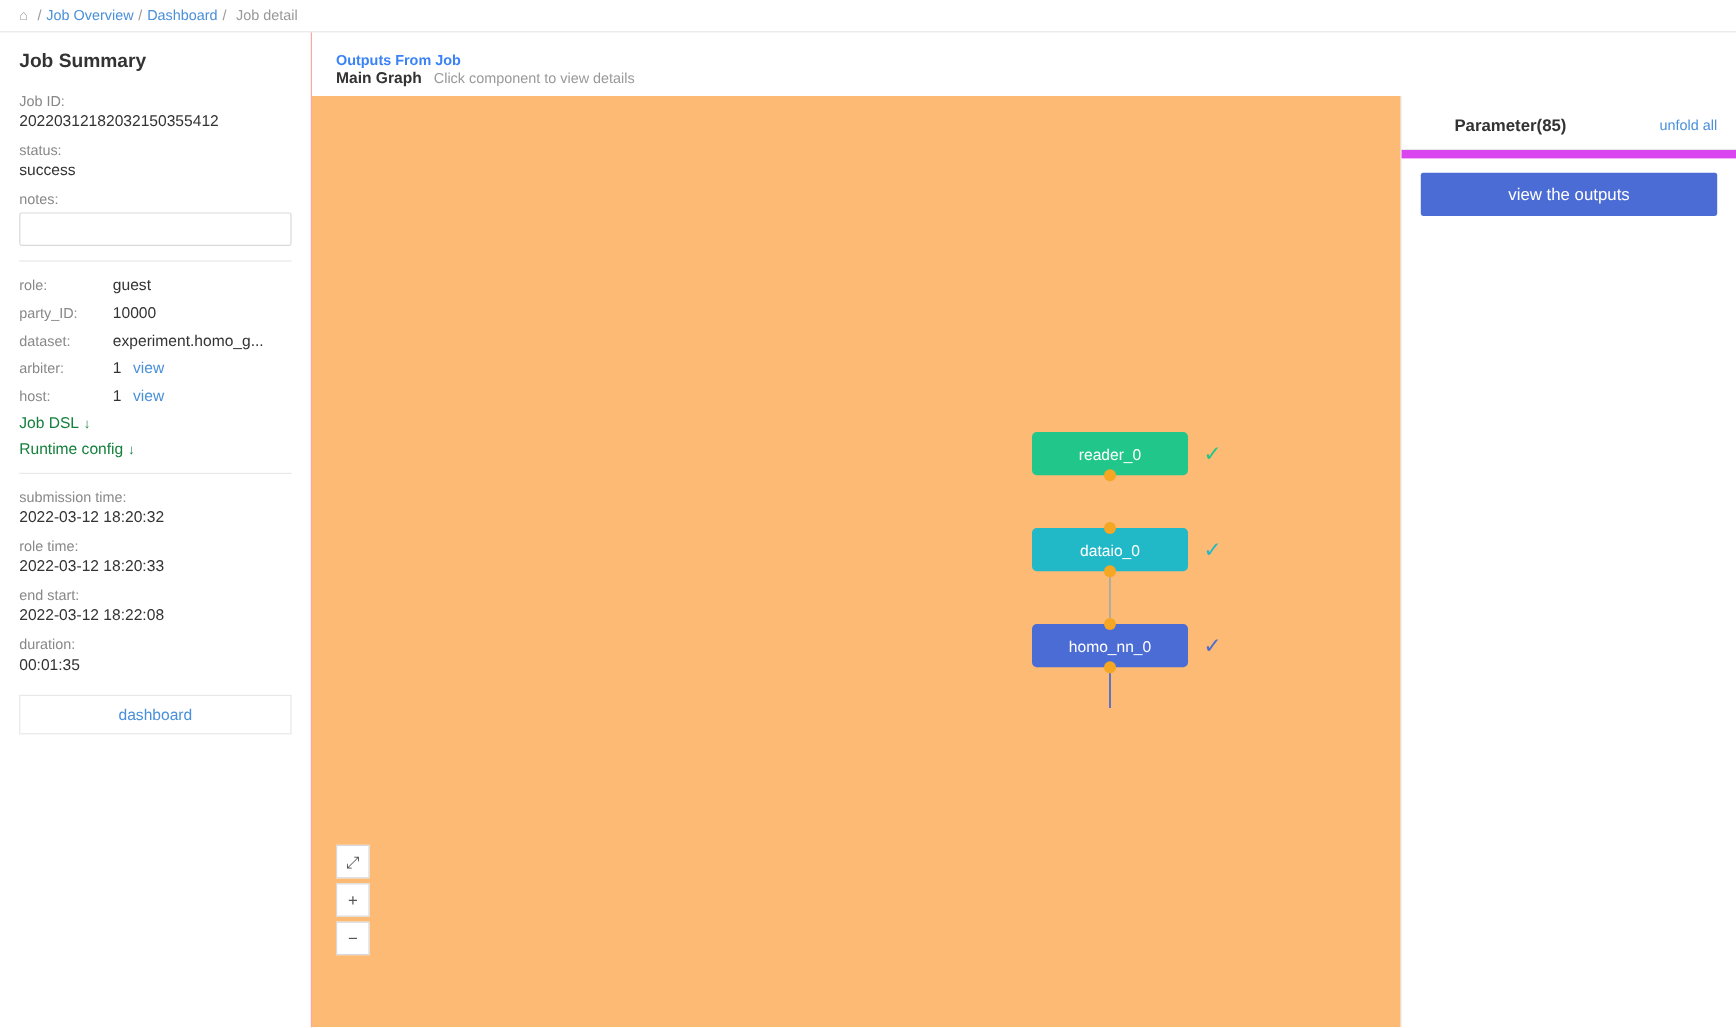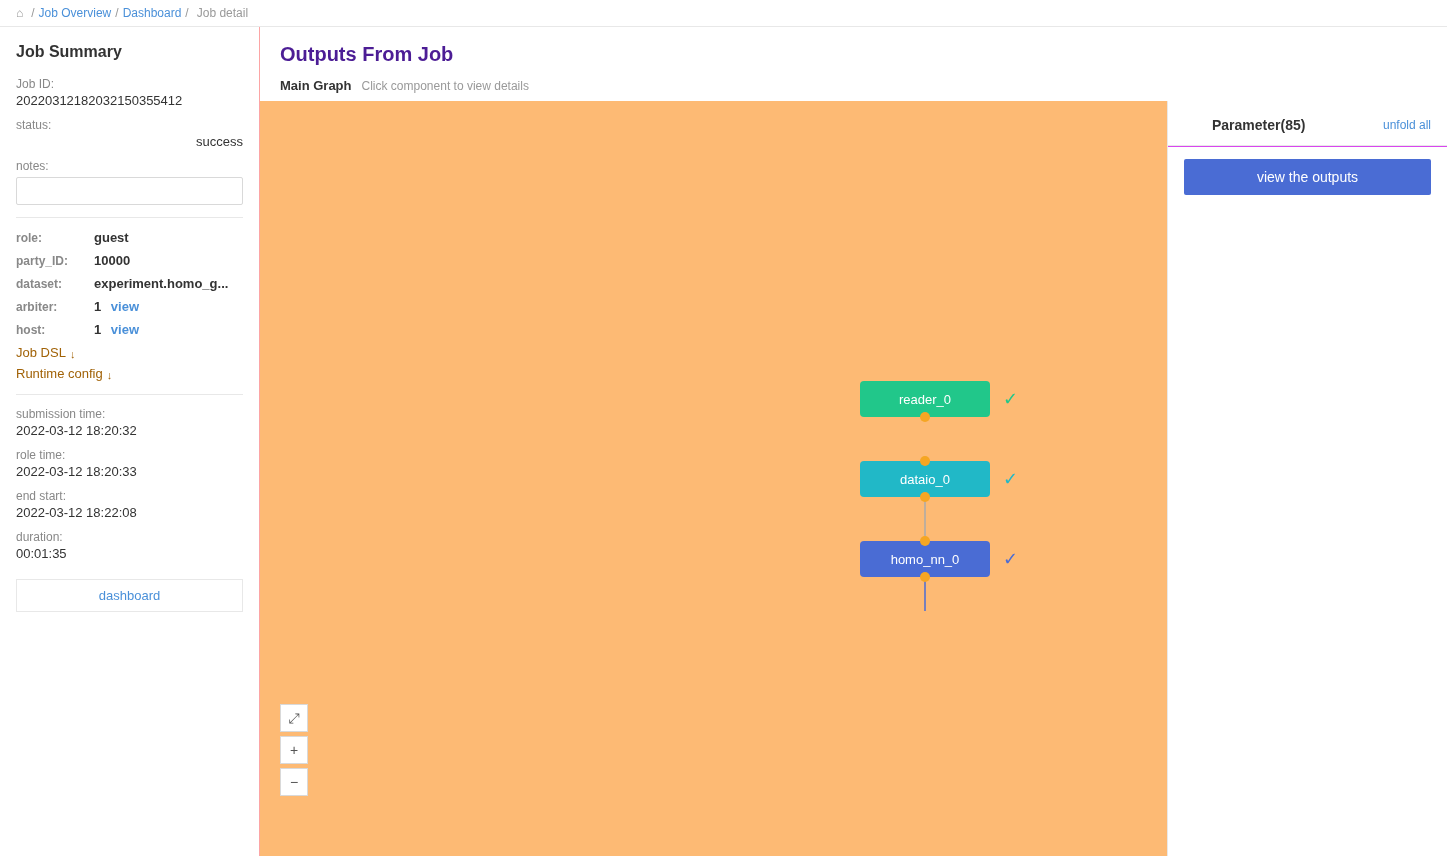--- a/index.html
+++ b/index.html
@@ -59,59 +59,57 @@
       font-size: 12px;
       margin-bottom: 2px;
     }
     .info-value {
       color: #333;
       font-size: 13px;
       word-break: break-all;
     }
     .info-value.success {
       color: #333;
-      text-align: right;
     }
     .notes-input {
       width: 100%;
       height: 28px;
       border: 1px solid #d9d9d9;
       border-radius: 2px;
       background: #fff;
       margin-top: 2px;
     }
     .divider {
       border: none;
       border-top: 1px solid #e8e8e8;
       margin: 12px 0;
     }
     .info-inline {
       display: flex;
       align-items: center;
       margin-bottom: 8px;
-      font-weight: bold;
     }
     .info-inline .info-label {
       margin-bottom: 0;
       margin-right: 8px;
       min-width: 70px;
     }
     .info-inline .info-value {
       margin-right: 6px;
     }
     .link-text {
       color: #4a90d9;
       cursor: pointer;
       text-decoration: none;
       font-size: 13px;
     }
     .download-link {
       display: flex;
       align-items: flex-end;
-      color: #a16207;
+      color: #15803d;
       cursor: pointer;
       text-decoration: none;
       font-size: 13px;
       margin-bottom: 6px;
     }
     .download-icon {
       font-size: 11px;
       margin-left: 4px;
     }
     .dashboard-btn {
@@ -131,24 +129,24 @@
       flex: 1;
       display: flex;
       flex-direction: column;
       overflow: hidden;
     }
 
     .content-header {
       padding: 16px 20px 0 20px;
     }
     .content-title {
-      font-size: 20px;
+      font-size: 12px;
       font-weight: bold;
-      color: #4c1d95;
-      margin-bottom: 12px;
+      color: #3b82f6;
+      margin-bottom: 0;
     }
     .graph-header {
       display: flex;
       align-items: center;
       margin-bottom: 8px;
     }
     .graph-label {
       font-size: 13px;
       font-weight: 600;
       color: #333;
@@ -317,21 +315,21 @@
     }
     .param-arrow {
       margin-right: 4px;
       color: #999;
       font-size: 10px;
     }
 
     
     .view-outputs-area {
       padding: 12px 16px;
-      border-top: 1px solid #d946ef;
+      border-top: 7px solid #d946ef;
       text-decoration: underline;
     }
     .view-outputs-btn {
       width: 100%;
       padding: 10px;
       background: #4a6cd4;
       color: #fff;
       border: none;
       cursor: pointer;
       font-size: 14px;

